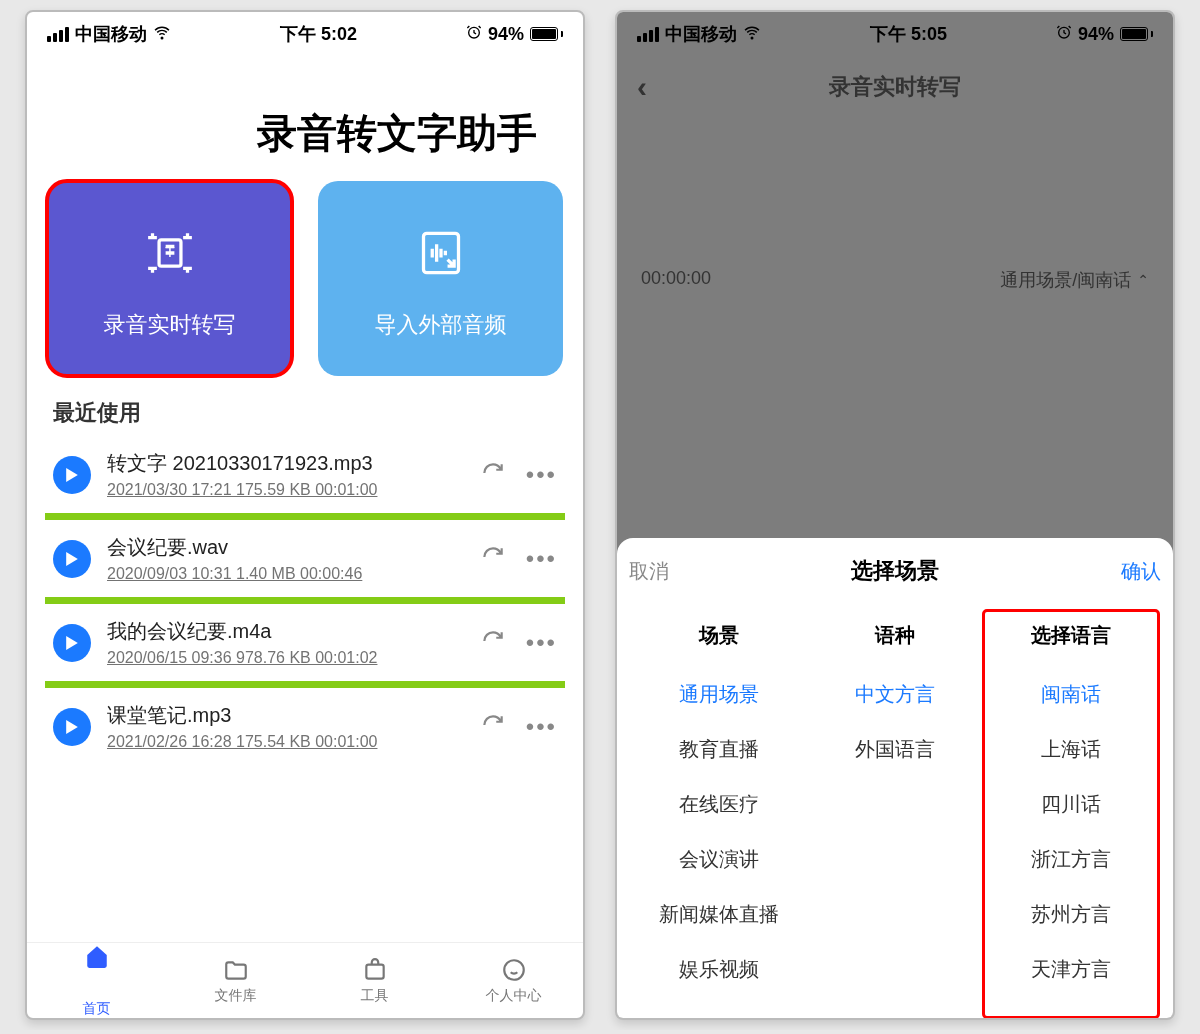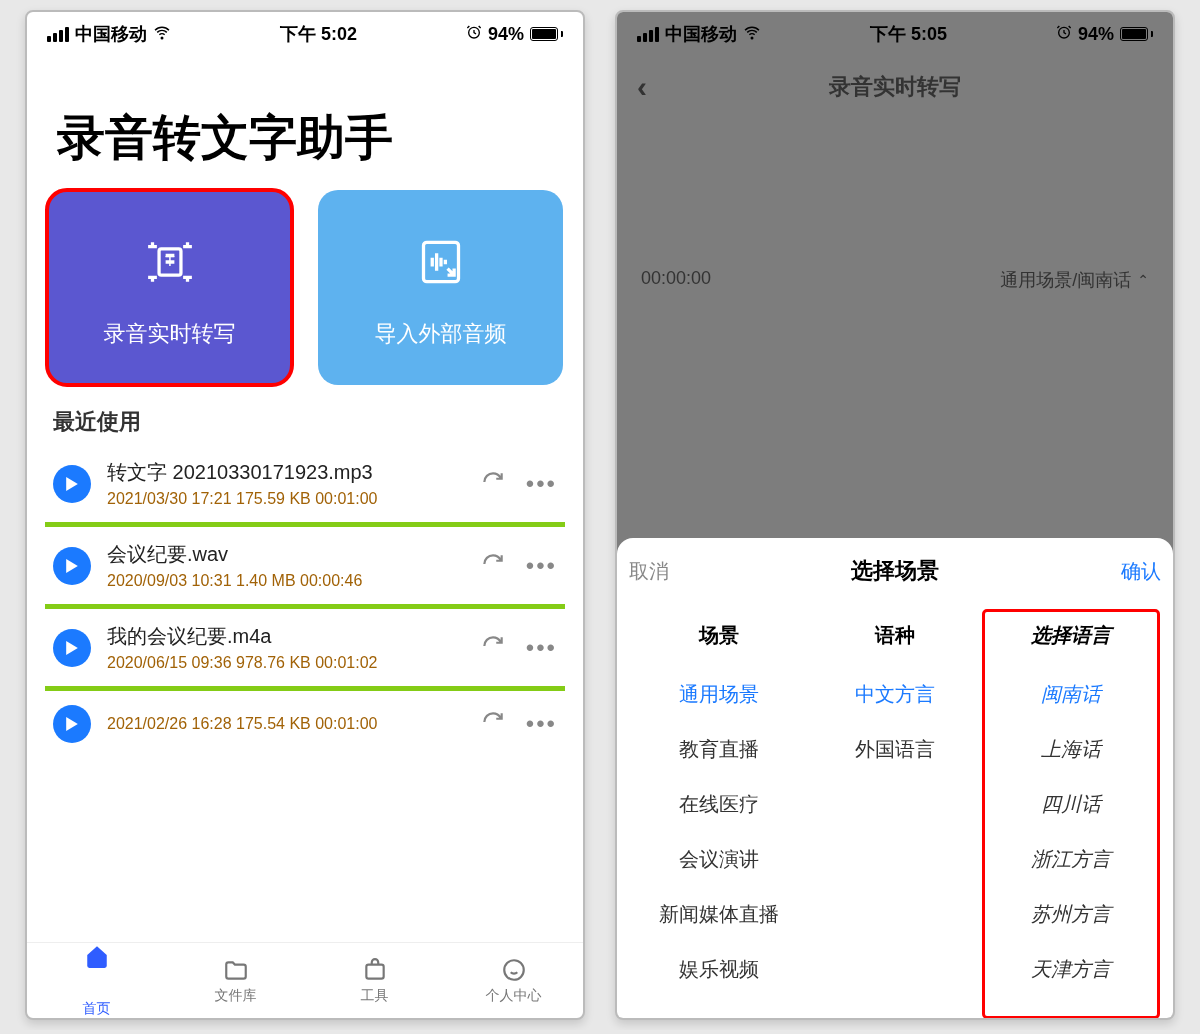--- a/index.html
+++ b/index.html
@@ -44,24 +44,25 @@
   .signal-bars span:nth-child(4){height:15px;}
   .wifi-icon svg { width:18px; height:18px; }
   .battery { display:flex; align-items:center; gap:3px; }
   .battery-body { width:28px; height:14px; border:1.5px solid #000; border-radius:3px; position:relative; }
   .battery-fill { position:absolute; left:1px; top:1px; bottom:1px; width:94%; background:#000; border-radius:1px; }
   .battery-tip { width:2px; height:6px; background:#000; border-radius:0 1px 1px 0; }
   .alarm-icon svg { width:16px; height:16px; }
 
   
   .page-title {
-    font-size: 48px;
+    font-size: 40px;
     font-weight: 700;
-    padding: 50px 34px 20px 30px;
+    padding: 50px 46px 20px 30px;
     color: #000;
+    text-align: right;
   }
   .card-row {
     display: flex;
     gap: 18px;
     padding: 0 20px;
   }
   .card {
     flex: 1;
     border-radius: 20px;
     height: 195px;
@@ -82,36 +83,36 @@
     font-size: 22px;
     font-weight: 600;
     padding: 22px 26px 8px 26px;
     color: #333;
   }
   .file-list { padding: 0 18px; }
   .file-item {
     display: flex;
     align-items: center;
     padding: 14px 8px;
-    border-bottom: 5px solid #84cc16;
+    border-bottom: 7px solid #84cc16;
     gap: 16px;
   }
   .file-item:last-child { border-bottom: none; }
   .play-btn {
     width: 38px; height: 38px;
     background: #1b7aff;
     border-radius: 50%;
     display: flex;
     align-items: center;
     justify-content: center;
   }
   .play-btn svg { width:14px; height:14px; fill:#fff; }
   .file-info { flex: 1; }
   .file-name { font-size: 20px; color:#222; margin-bottom:4px; }
-  .file-meta { font-size: 16px; color:#a16207; }
+  .file-meta { font-size: 16px; color:#737373;text-decoration:underline; }
   .file-actions { display: flex; align-items:center; gap: 20px; color:#888; }
   .refresh-ic svg { width:26px; height:26px; stroke:#888; }
   .dots { font-size: 24px; letter-spacing: 2px; color:#888; }
 
   .tabbar {
     margin-top: auto;
     height: 76px;
     border-top: 1px solid #eee;
     display: flex;
   }
@@ -203,21 +204,20 @@
     color:#333;
     padding: 14px 0;
     width:100%;
     text-align:center;
   }
   .col-item.selected { color:#1b7aff; }
   .col.highlight {
     outline: 3px solid #f00;
     outline-offset: -2px;
     border-radius: 4px;
-    font-style: italic;
   }
 </style>
 </head>
 <body>
 
 <div class="phone left">
   <div class="status-bar">
     <div class="status-left">
       <span class="signal-bars">
           <span></span>
@@ -326,20 +326,21 @@
         <span class="dots">•••</span>
       </div>
     </div>
     <div class="file-item">
       <div class="play-btn">
           <svg viewBox="0 0 10 12">
             <path d="M0 0l10 6-10 6z"></path>
           </svg>
         </div>
       <div class="file-info">
+        <div class="file-name">课堂笔记.mp3</div>
         <div class="file-meta">2021/02/26 16:28 175.54 KB  00:01:00</div>
       </div>
       <div class="file-actions">
         <span class="refresh-ic"><svg viewBox="0 0 24 24" fill="none" stroke-width="2">
               <path d="M4 12a8 8 0 018-8 8 8 0 017 4M20 4v5h-5"></path>
             </svg></span>
         <span class="dots">•••</span>
       </div>
     </div>
   </div>

